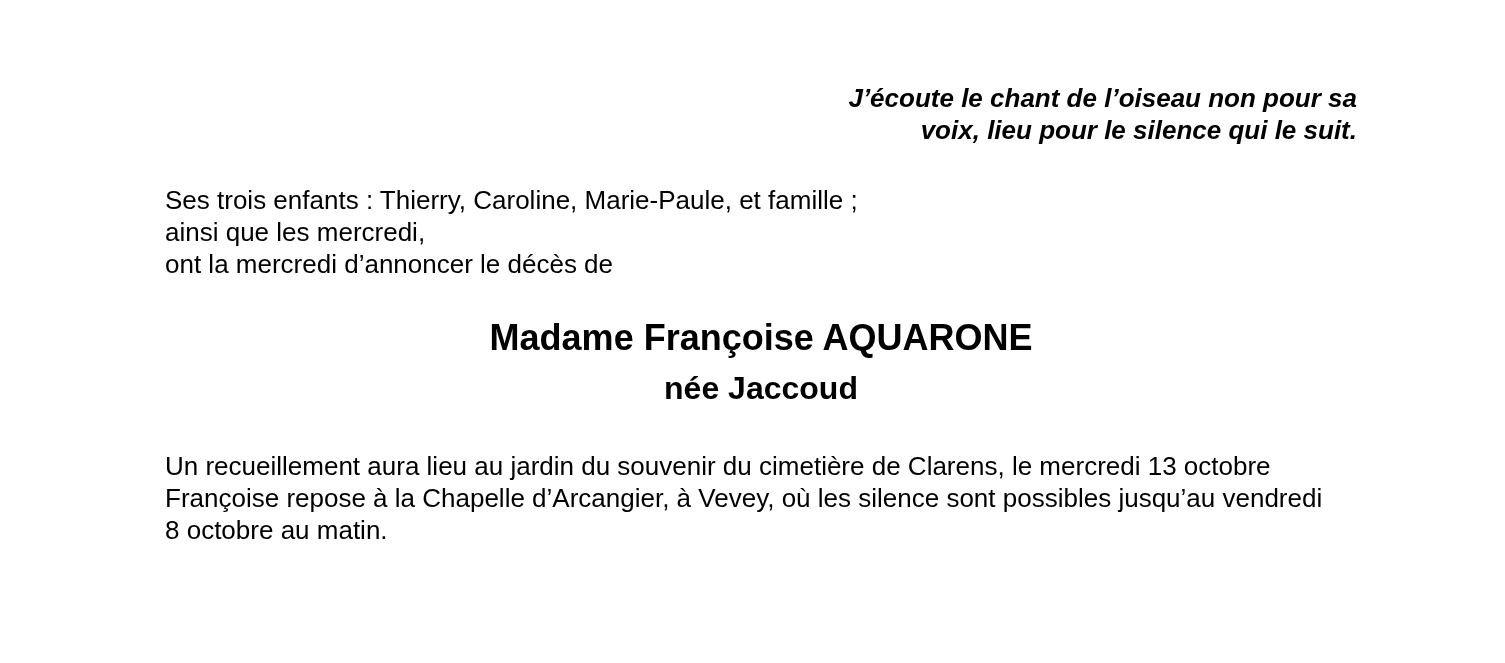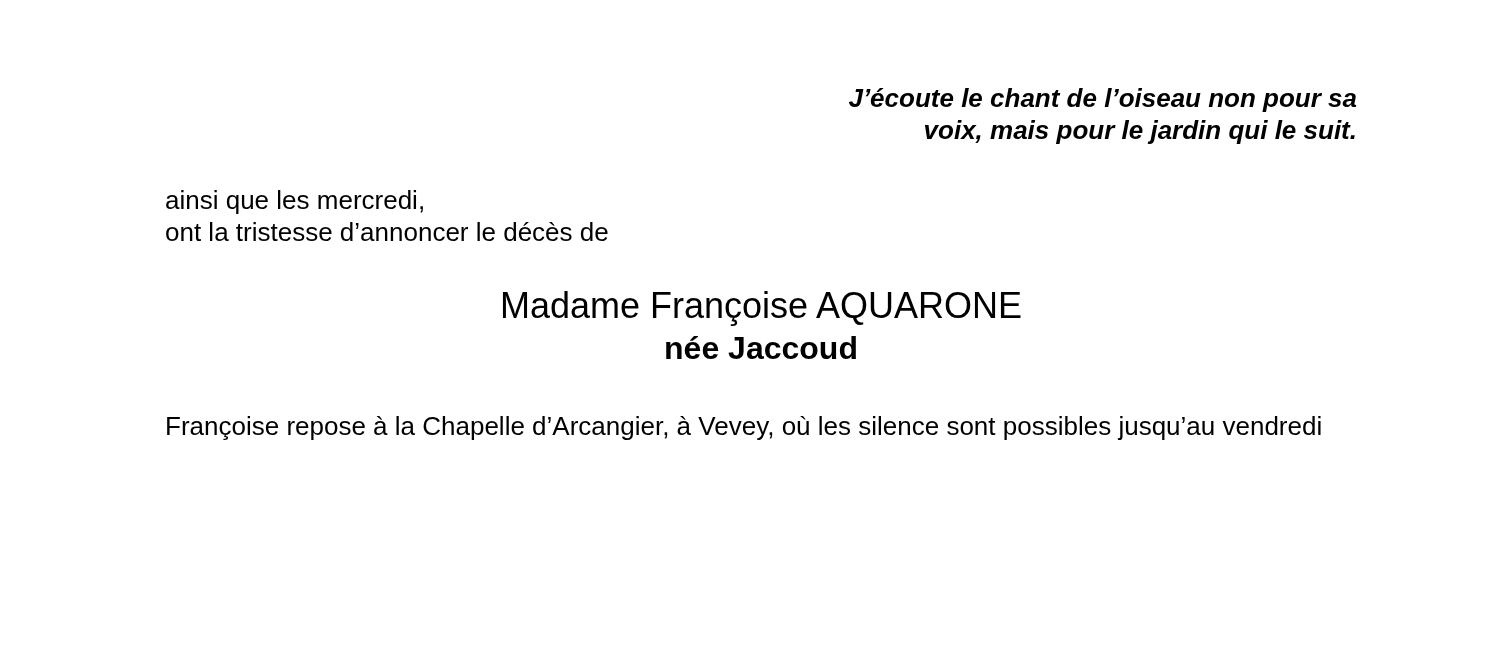--- a/index.html
+++ b/index.html
@@ -34,54 +34,58 @@
   .intro {
     margin-top: 38px;
     text-align: left;
   }
   .intro-line {
     display: block;
   }
   .deceased-name {
     margin-top: 36px;
     text-align: center;
-    font-weight: normal;
+    font-weight: bold;
     font-size: 36px;
     line-height: 44px;
   }
   .maiden-name {
+    margin-top: 8px;
     text-align: center;
     font-weight: bold;
     font-size: 32px;
     line-height: 40px;
   }
   .details {
     margin-top: 42px;
     text-align: left;
   }
   .details-line {
     display: block;
   }
 </style>
 </head>
 <body>
 
 <div class="page">
 
   <div class="epigraph">
     <span class="epigraph-line">J’écoute le chant de l’oiseau non pour sa</span>
-    <span class="epigraph-line">voix, mais pour le jardin qui le suit.</span>
+    <span class="epigraph-line">voix, lieu pour le silence qui le suit.</span>
   </div>
 
   <div class="intro">
+    <span class="intro-line">Ses trois enfants : Thierry, Caroline, Marie-Paule, et famille ;</span>
     <span class="intro-line">ainsi que les mercredi,</span>
-    <span class="intro-line">ont la tristesse d’annoncer le décès de</span>
+    <span class="intro-line">ont la mercredi d’annoncer le décès de</span>
   </div>
 
   <div class="deceased-name">Madame Françoise AQUARONE</div>
 
   <div class="maiden-name">née Jaccoud</div>
 
   <div class="details">
+    <span class="details-line">Un recueillement aura lieu au jardin du souvenir du cimetière de Clarens, le mercredi 13 octobre</span>
     <span class="details-line">Françoise repose à la Chapelle d’Arcangier, à Vevey, où les silence sont possibles jusqu’au vendredi</span>
+    <span class="details-line">8 octobre au matin.</span>
   </div>
 
 </div>
 
 </body></html>

